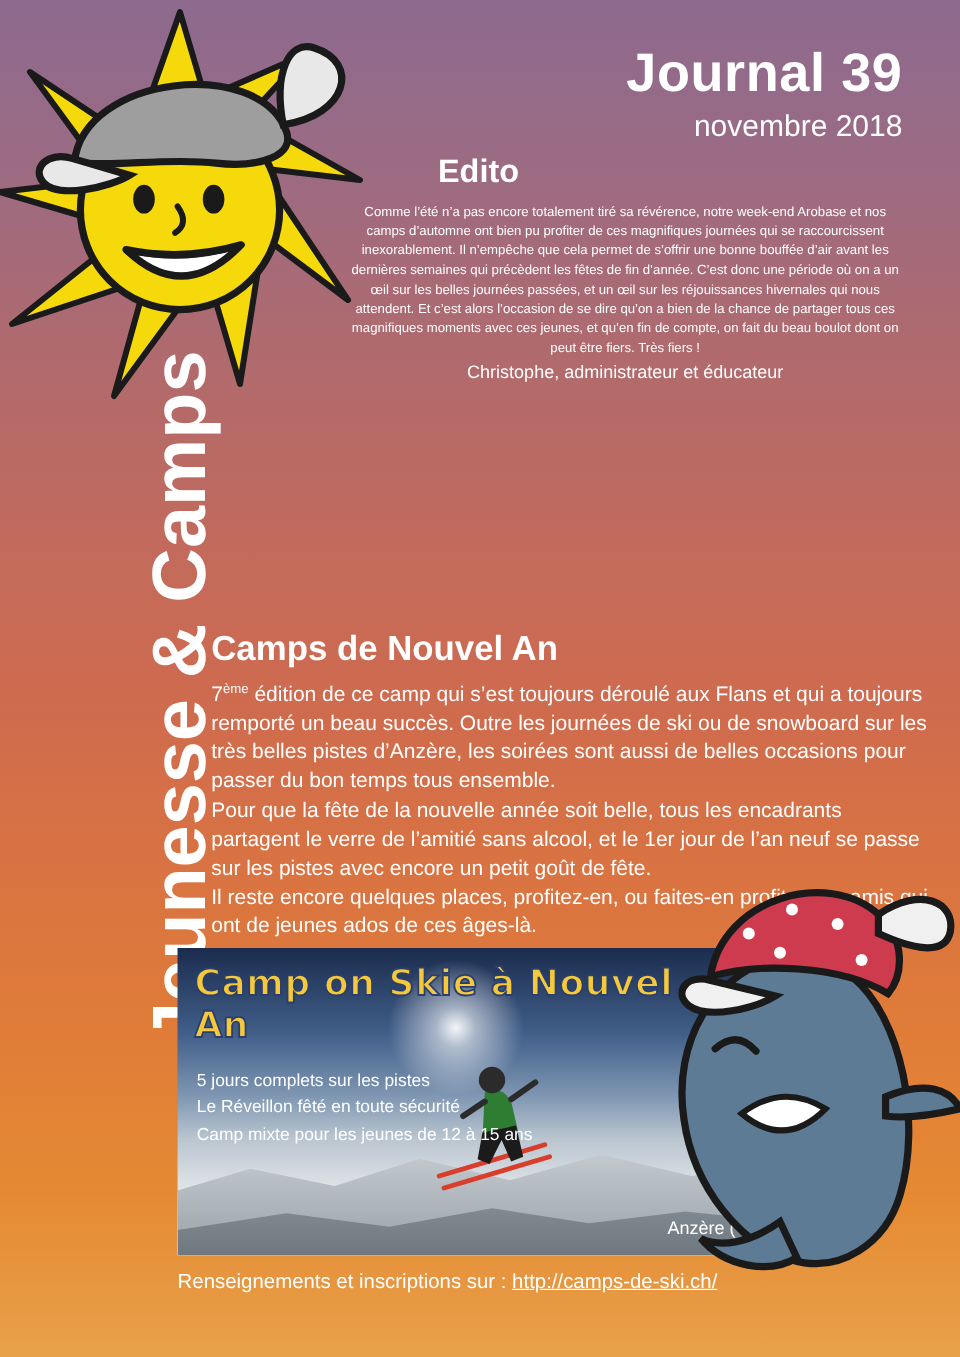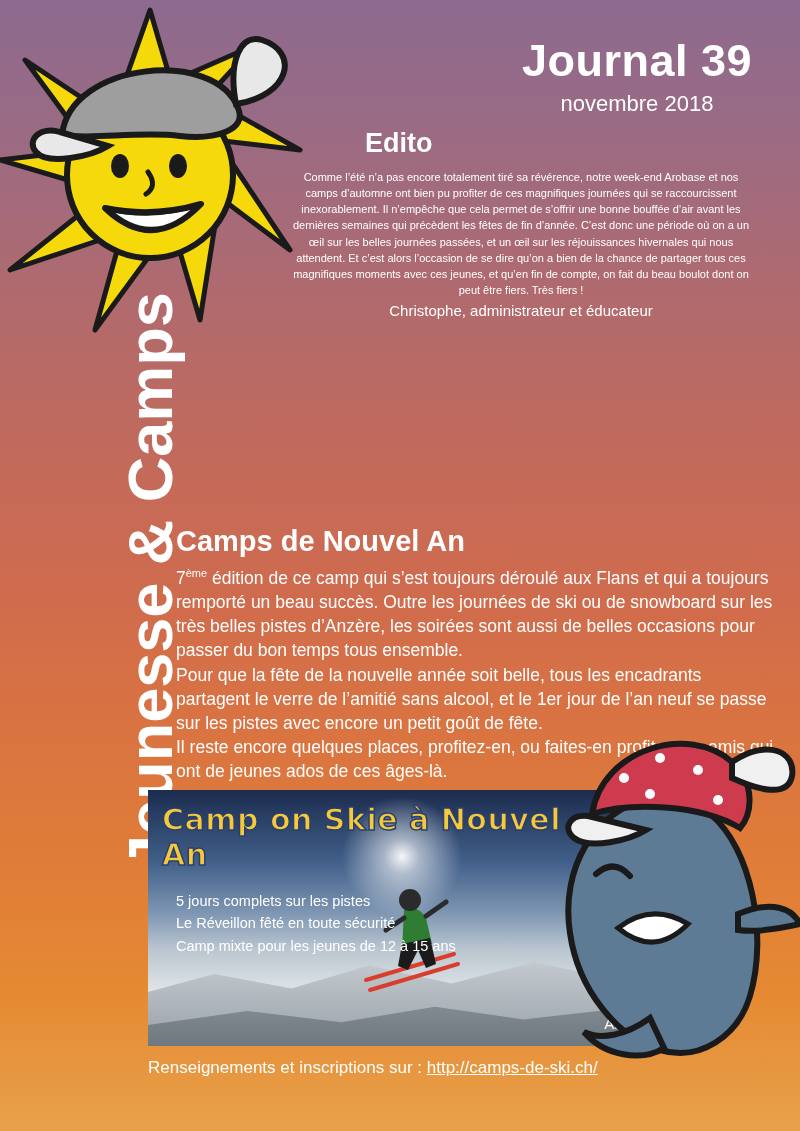--- a/index.html
+++ b/index.html
@@ -18,59 +18,58 @@
     position:absolute;left:-170px;top:545px;width:640px;
     transform:rotate(-90deg);transform-origin:center center;
     color:#ffffff;font-weight:bold;font-size:63px;letter-spacing:0px;
     text-align:center;white-space:nowrap;
     font-family:"Liberation Sans", sans-serif;
   }
 
   
   .masthead{position:absolute;right:48px;top:38px;text-align:right;color:#ffffff;}
   .masthead .journal{font-size:45px;font-weight:bold;line-height:1;letter-spacing:0.5px;}
-  .masthead .date{font-size:22px;margin-top:10px;line-height:1;text-align:center;}
+  .masthead .date{font-size:25px;margin-top:10px;line-height:1;}
 
   
   .edito{position:absolute;left:290px;top:128px;width:462px;color:#ffffff;}
   .edito h2{margin:0 0 10px 75px;font-size:27px;font-weight:bold;}
   .edito p{
     margin:0;font-size:11px;line-height:1.47;text-align:center;
   }
   .edito .sig{margin-top:4px;font-size:15px;text-align:center;}
 
   
   .camps{position:absolute;left:148px;top:525px;width:604px;color:#ffffff;margin-left:28px;}
   .camps h2{margin:0 0 8px 0;font-size:29px;font-weight:bold;}
   .camps p{margin:0;font-size:17.5px;line-height:1.38;}
   .camps sup{font-size:11px;vertical-align:super;}
 
   
   .flyer{
     position:absolute;left:148px;top:790px;width:504px;height:256px;
     overflow:hidden;
     background:linear-gradient(180deg,#1d2f52 0%,#3f5d86 30%,#8fa6bd 55%,#c9d2da 72%,#e6e9ec 100%);
-    padding-left:48px;
   }
   .flyer .sky{position:absolute;inset:0;background:
       radial-gradient(circle at 46% 26%, rgba(255,255,255,0.95) 0%, rgba(255,255,255,0.55) 5%, rgba(255,255,255,0.0) 17%),
       linear-gradient(180deg,#1b2c4e 0%,#415f89 28%,#7e96b2 48%,#b9c5cf 62%,#dfe3e6 78%,#f0f1f2 100%);}
   .flyer .ridge{position:absolute;left:0;bottom:0;width:100%;height:120px;
       background:linear-gradient(180deg,#d8dde1 0%, #b9c0c6 45%, #9aa2a9 100%);
       clip-path:polygon(0 55%,12% 40%,26% 52%,40% 33%,55% 48%,70% 30%,85% 45%,100% 36%,100% 100%,0 100%);}
   .flyer .ridge2{position:absolute;left:0;bottom:0;width:100%;height:70px;
       background:linear-gradient(180deg,#8f989f 0%, #6f787f 100%);
       clip-path:polygon(0 70%,18% 50%,35% 66%,52% 44%,68% 62%,84% 48%,100% 60%,100% 100%,0 100%);}
   .flyer-title{
     position:absolute;left:14px;top:12px;width:420px;
     font-size:30px;font-weight:bold;color:#f5c93a;
     -webkit-text-stroke:1.5px #2a3f6e;letter-spacing:0.5px;
     font-family:"DejaVu Sans", sans-serif;
   }
-  .flyer-lines{position:absolute;left:28px;top:100px;color:#ffffff;font-size:14.5px;line-height:1.55;}
+  .flyer-lines{position:absolute;left:16px;top:100px;color:#ffffff;font-size:14.5px;line-height:1.55;}
   .flyer-dates{position:absolute;left:16px;top:168px;color:#ffffff;font-size:14.5px;line-height:1.6;}
   .flyer-loc{position:absolute;right:14px;bottom:14px;color:#ffffff;font-size:15px;}
   .skier{position:absolute;left:210px;top:86px;width:110px;height:120px;}
 
   
   .dolphin{position:absolute;left:500px;top:718px;width:310px;height:360px;}
 
   
   .footer-link{position:absolute;left:148px;top:1058px;color:#ffffff;font-size:17px;}
   .footer-link a{color:#ffffff;text-decoration:underline;}

